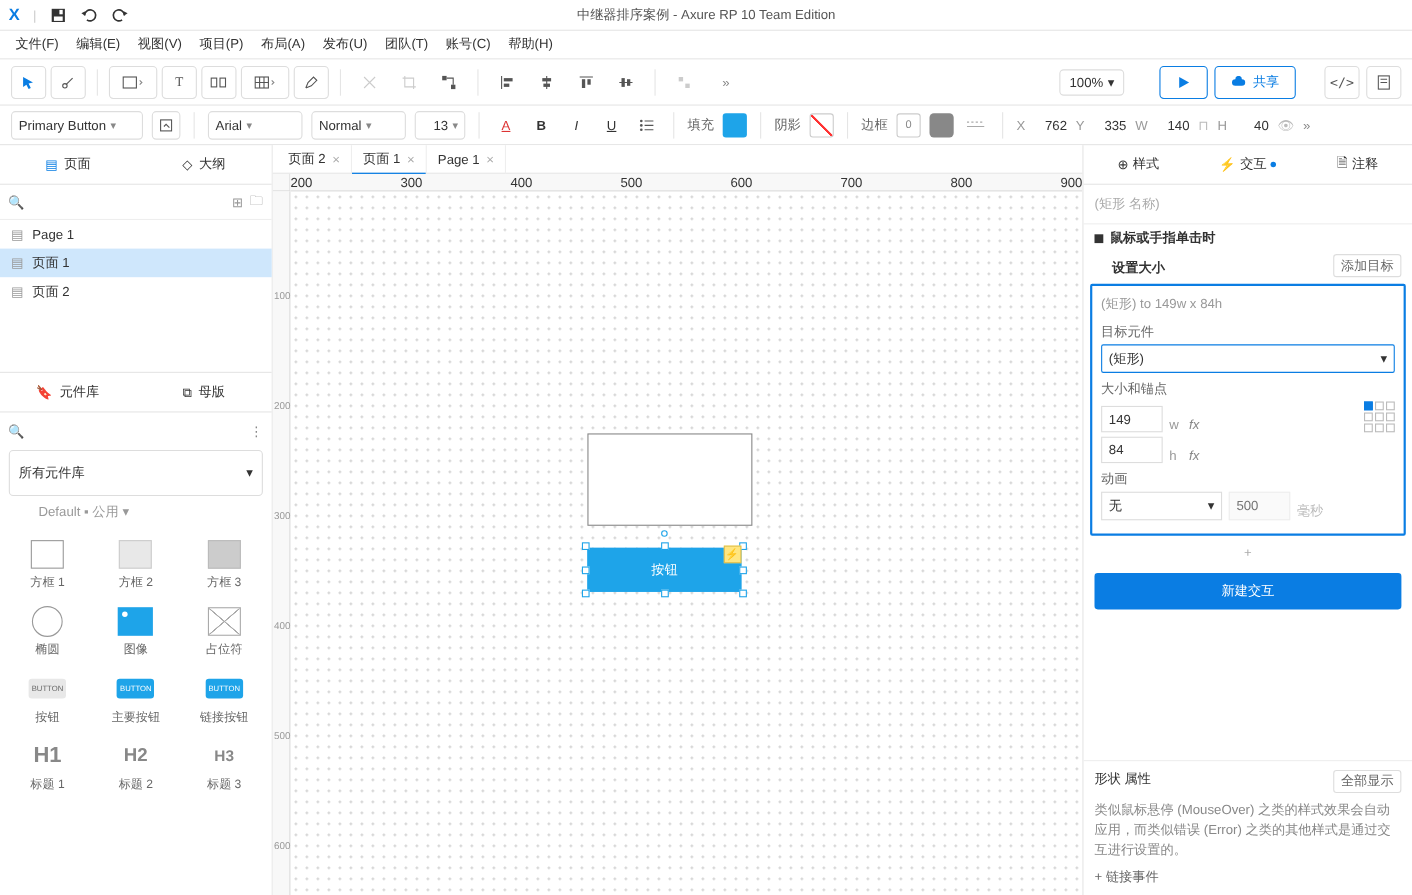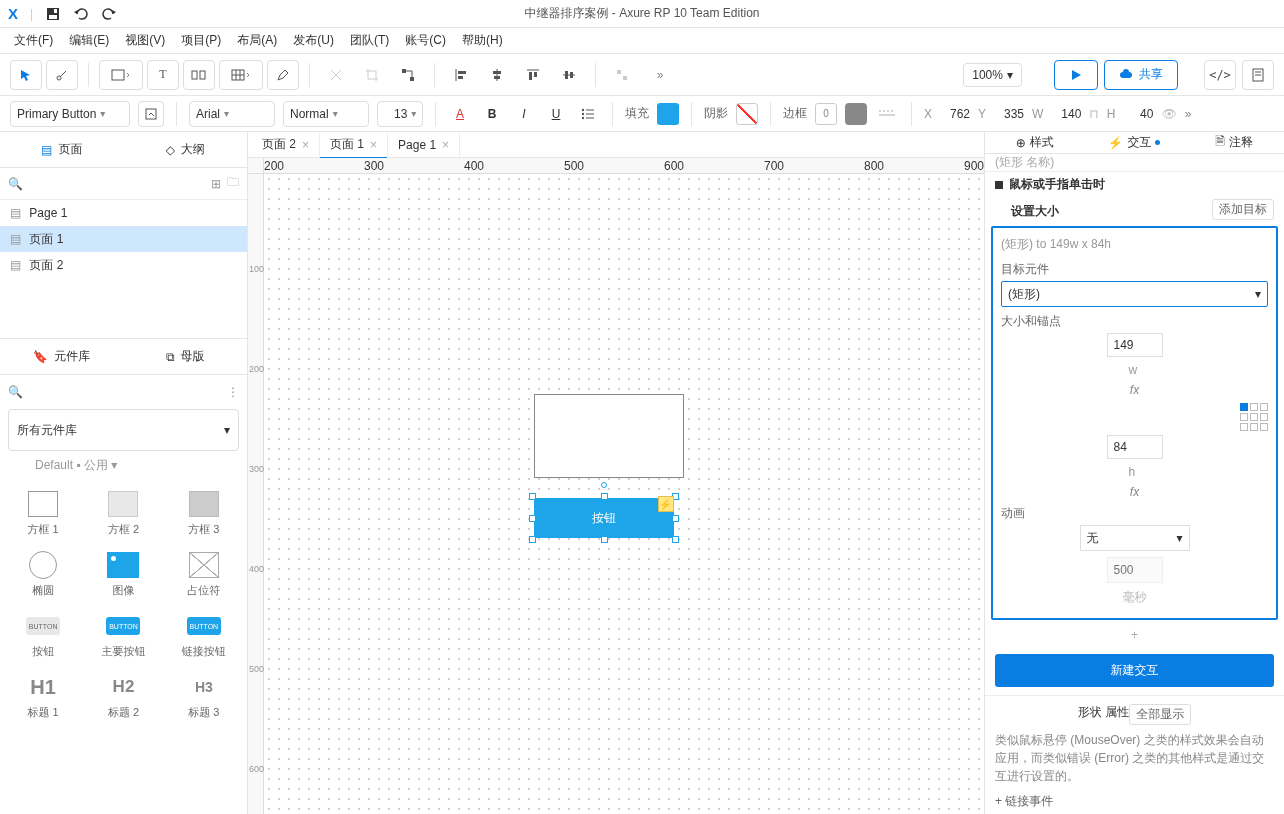--- a/index.html
+++ b/index.html
@@ -105,36 +105,36 @@
 .r-sec-head .ext{color:#aaa;cursor:pointer;}
 .evt{padding:0 10px;}
 .evt-title{font-weight:bold;padding:4px 0;display:flex;align-items:center;gap:6px;}
 .evt-title::before{content:"";width:8px;height:8px;background:#333;display:inline-block;}
 .evt-sub{display:flex;align-items:flex-end;justify-content:space-between;padding:2px 0 2px 16px;}
 .evt-sub .add-tgt{border:1px solid #ddd;padding:1px 6px;border-radius:3px;color:#666;cursor:pointer;}
 .action-box{margin:4px 6px;border:2px solid #0a7de3;border-radius:2px;padding:8px;}
 .ab-desc{color:#999;margin-bottom:8px;}
 .ab-lbl{color:#666;margin:6px 0 3px;}
 .ab-sel{height:26px;border:1px solid #0a7de3;display:flex;align-items:center;justify-content:space-between;padding:0 6px;border-radius:2px;}
-.ab-row{display:flex;align-items:center;gap:6px;margin-bottom:4px;flex-direction:column;}
+.ab-row{display:flex;align-items:flex-end;gap:6px;margin-bottom:4px;}
 .ab-input{width:56px;height:24px;border:1px solid #ddd;padding:0 6px;}
 .ab-unit{color:#999;width:12px;}
 .ab-fx{color:#888;font-style:italic;}
 .anchor-grid{margin-left:auto;display:grid;grid-template-columns:repeat(3,8px);grid-template-rows:repeat(3,8px);gap:2px;}
 .anchor-grid span{width:8px;height:8px;border:1px solid #bbb;}
 .anchor-grid span.on{background:#0a7de3;border-color:#0a7de3;}
 .ab-anim{height:26px;border:1px solid #ddd;display:flex;align-items:center;justify-content:space-between;padding:0 6px;width:110px;}
 .ab-dur{width:56px;height:26px;border:1px solid #eee;background:#fafafa;color:#ccc;padding:0 6px;}
 .ab-foot{display:flex;justify-content:space-between;align-items:center;margin-top:10px;}
 .ab-foot .cancel{color:#666;cursor:pointer;}
 .ab-foot .ok{background:#0a7de3;color:#fff;padding:4px 16px;border-radius:3px;cursor:pointer;}
 .plus-row{text-align:center;color:#aaa;padding:4px 0;cursor:pointer;}
 .new-inter{margin:8px 10px;background:#0a7de3;color:#fff;text-align:center;padding:8px 0;border-radius:3px;cursor:pointer;}
 .r-bottom{border-top:1px solid #eee;padding:8px 10px;margin-top:auto;}
-.r-bottom .rb-head{display:flex;justify-content:center;color:#888;margin-bottom:6px;}
+.r-bottom .rb-head{display:flex;justify-content:space-between;color:#888;margin-bottom:6px;}
 .r-bottom .rb-head .show-all{border:1px solid #ddd;padding:1px 6px;border-radius:3px;color:#666;cursor:pointer;}
 .r-bottom .rb-desc{color:#888;line-height:1.5;}
 .r-bottom .rb-link{margin-top:8px;color:#666;cursor:pointer;}
 svg{display:block;}
 </style>
 </head>
 <body>
 
 <div class="title-bar">
   <div class="left">

